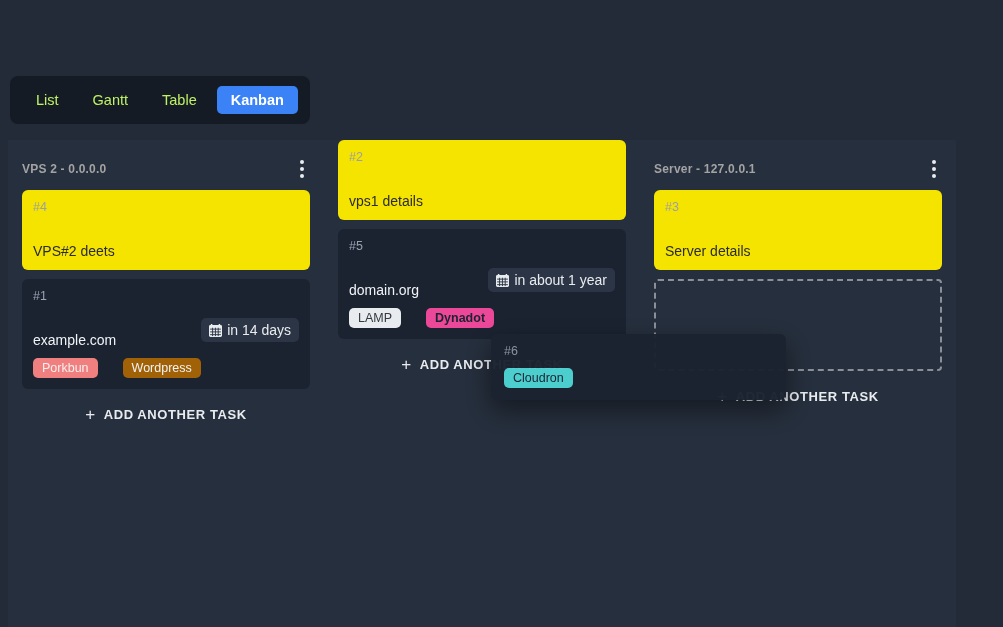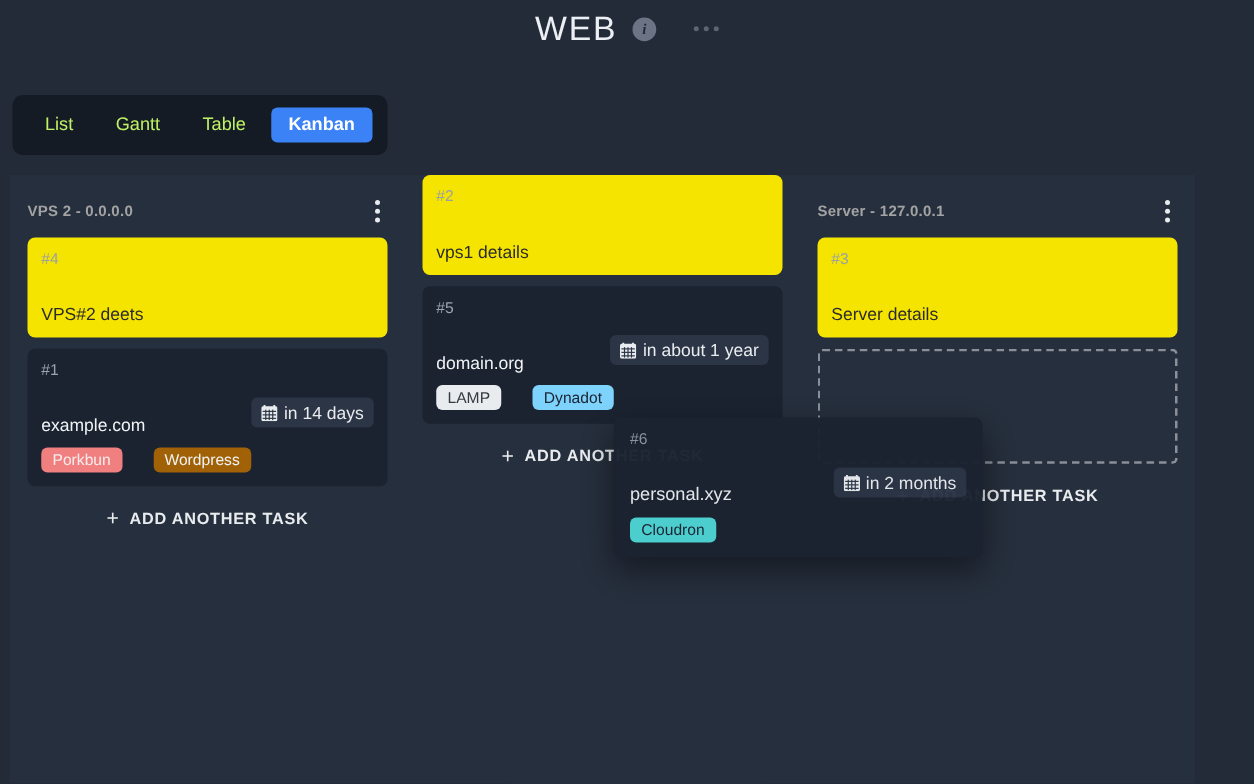--- a/index.html
+++ b/index.html
@@ -112,29 +112,20 @@
     opacity: .97; z-index: 40;
   }
   .drag-card .card-id { color: #8e96a5; font-size: 12.5px; margin-bottom: 10px; }
   .drag-card .card-title { color: #e9ecef; font-size: 14.5px; }
 </style>
 </head>
 <body>
 
 <div id="app">
 
-  <div class="titlebar">
-    <span class="title-text">WEB</span>
-    <span class="info-icon">i</span>
-    <span class="dots-h">
-        <i></i>
-        <i></i>
-        <i></i>
-      </span>
-  </div>
 
   <div class="tabbar">
     <div class="tab">List</div>
     <div class="tab">Gantt</div>
     <div class="tab">Table</div>
     <div class="tab active">Kanban</div>
   </div>
 
   <div class="board">
 
@@ -209,21 +200,21 @@
               <rect x="6.4" y="4" width="1" height="9" fill="#2b3545"></rect>
               <rect x="9.4" y="4" width="1" height="9" fill="#2b3545"></rect>
               <rect x="1.2" y="8" width="11.6" height="1" fill="#2b3545"></rect>
               <rect x="1.2" y="11" width="11.6" height="1" fill="#2b3545"></rect>
             </svg>
             <span>in about 1 year</span>
           </span>
         </div>
         <div class="tags">
           <span class="tag" style="background:#e9ecef;color:#343a40;">LAMP</span>
-          <span class="tag" style="background:#7dd3fc;color:#1b2331;">Dynadot</span>
+          <span class="tag" style="background:#ec4899;color:#1b2331;font-weight:bold;">Dynadot</span>
         </div>
       </div>
 
       <div class="add-task">
         <span class="plus">+</span>
         <span>ADD ANOTHER TASK</span>
       </div>
     </div>
 
     <div class="column">
@@ -248,35 +239,18 @@
       <div class="add-task">
         <span class="plus">+</span>
         <span>ADD ANOTHER TASK</span>
       </div>
     </div>
 
   </div>
 
   <div class="drag-card">
     <div class="card-id">#6</div>
-    <div class="card-row">
-      <span class="card-title">personal.xyz</span>
-      <span class="date-badge">
-        <svg class="cal-ico" width="13" height="13" viewBox="0 0 14 14" fill="#e9ecef">
-          <rect x="0" y="1" width="14" height="13" rx="1.5"></rect>
-          <rect x="2" y="0" width="1.6" height="3"></rect>
-          <rect x="10.4" y="0" width="1.6" height="3"></rect>
-          <rect x="1.2" y="5" width="11.6" height="1" fill="#2b3545"></rect>
-          <rect x="3.4" y="4" width="1" height="9" fill="#2b3545"></rect>
-          <rect x="6.4" y="4" width="1" height="9" fill="#2b3545"></rect>
-          <rect x="9.4" y="4" width="1" height="9" fill="#2b3545"></rect>
-          <rect x="1.2" y="8" width="11.6" height="1" fill="#2b3545"></rect>
-          <rect x="1.2" y="11" width="11.6" height="1" fill="#2b3545"></rect>
-        </svg>
-        <span>in 2 months</span>
-      </span>
-    </div>
     <div class="tags">
       <span class="tag" style="background:#4ed4d4;color:#1b2331;">Cloudron</span>
     </div>
   </div>
 
 </div>
 
 </body></html>

